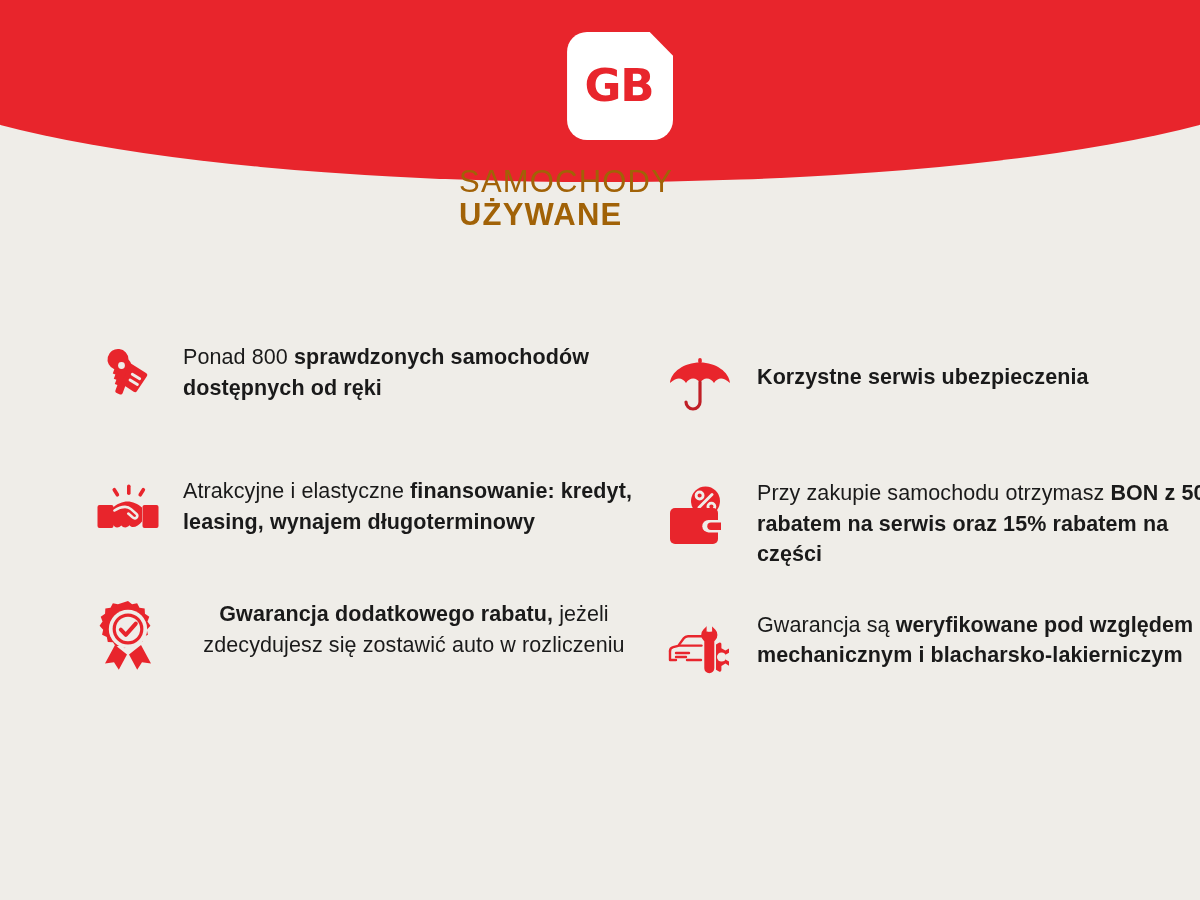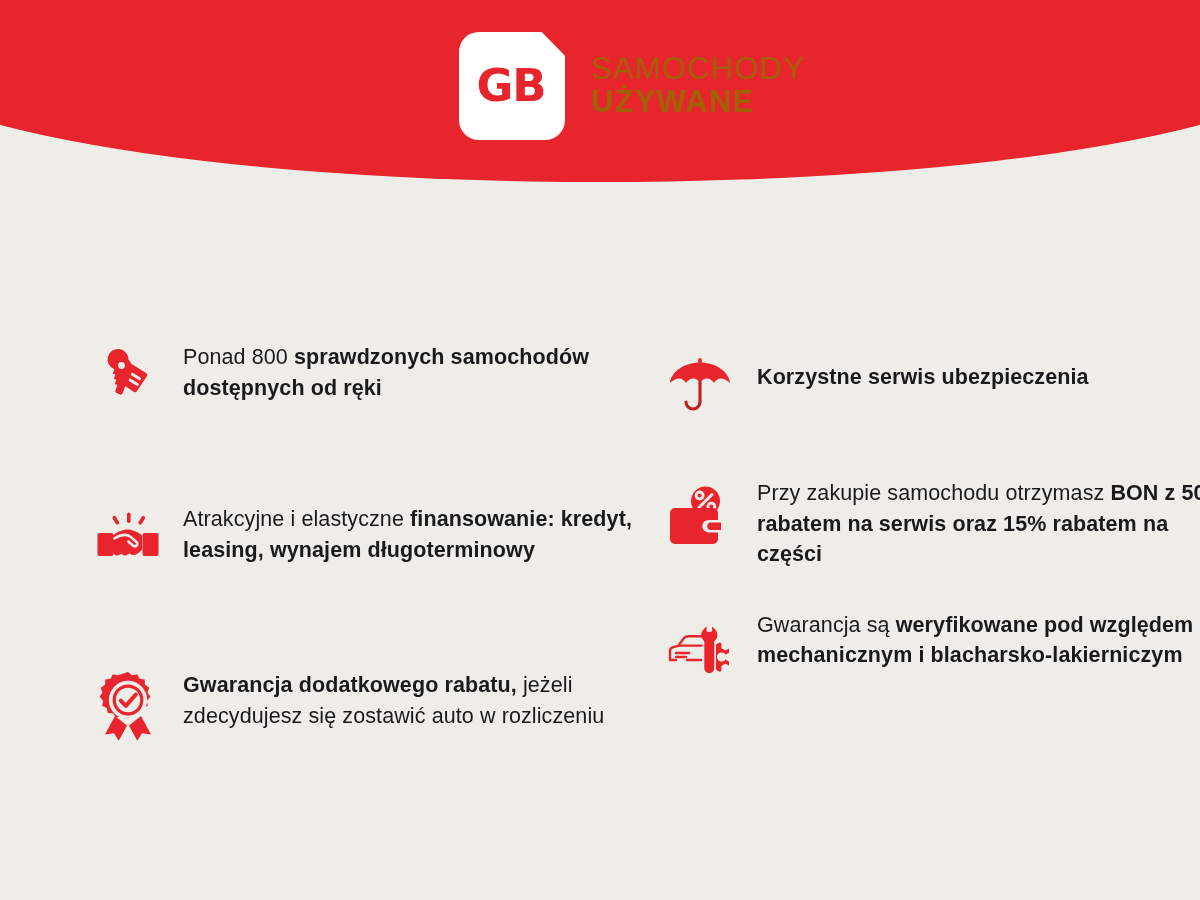--- a/index.html
+++ b/index.html
@@ -27,22 +27,23 @@
     width:1440px;
     height:492px;
     background:#E8252C;
     border-radius:0 0 50% 50% / 0 0 26% 26%;
   }
   #logo-lockup {
     position:absolute;
     z-index:3;
     left:459px; top:32px;
     display:flex;
-    align-items:center;
+    align-items:flex-end;
     gap:26px;
+    flex-direction:column;
   }
   #logo-mark {
     width:106px; height:108px;
     background:#ffffff;
     border-radius:20px 0 20px 20px;
     position:relative;
     display:flex;
     align-items:center;
     justify-content:center;
     clip-path: polygon(0% 0%, 78% 0%, 100% 22%, 100% 100%, 0% 100%);
@@ -103,22 +104,22 @@
   .feature-text {
     font-size:21.5px;
     line-height:1.42;
     letter-spacing:0.1px;
     padding-top:2px;
   }
   .feature-text b { font-weight:bold; }
 
   
   .left-col .feature-item:nth-child(1) { margin-top:10px; }
-  .left-col .feature-item:nth-child(2) { margin-top:86px; }
-  .left-col .feature-item:nth-child(3) { margin-top:90px; }
+  .left-col .feature-item:nth-child(2) { margin-top:58px; }
+  .left-col .feature-item:nth-child(3) { margin-top:47px;text-align:center; }
   .right-col .feature-item:nth-child(1) { margin-top:18px; }
   .right-col .feature-item:nth-child(2) { margin-top:54px; }
   .right-col .feature-item:nth-child(3) { margin-top:40px; }
   .right-col .feature-icon { flex:0 0 70px; width:70px; }
   .right-col .feature-text { padding-top:0; }
   .right-col .feature-item:nth-child(1) .feature-text { padding-top:14px; }
 </style>
 </head>
 <body>
 

